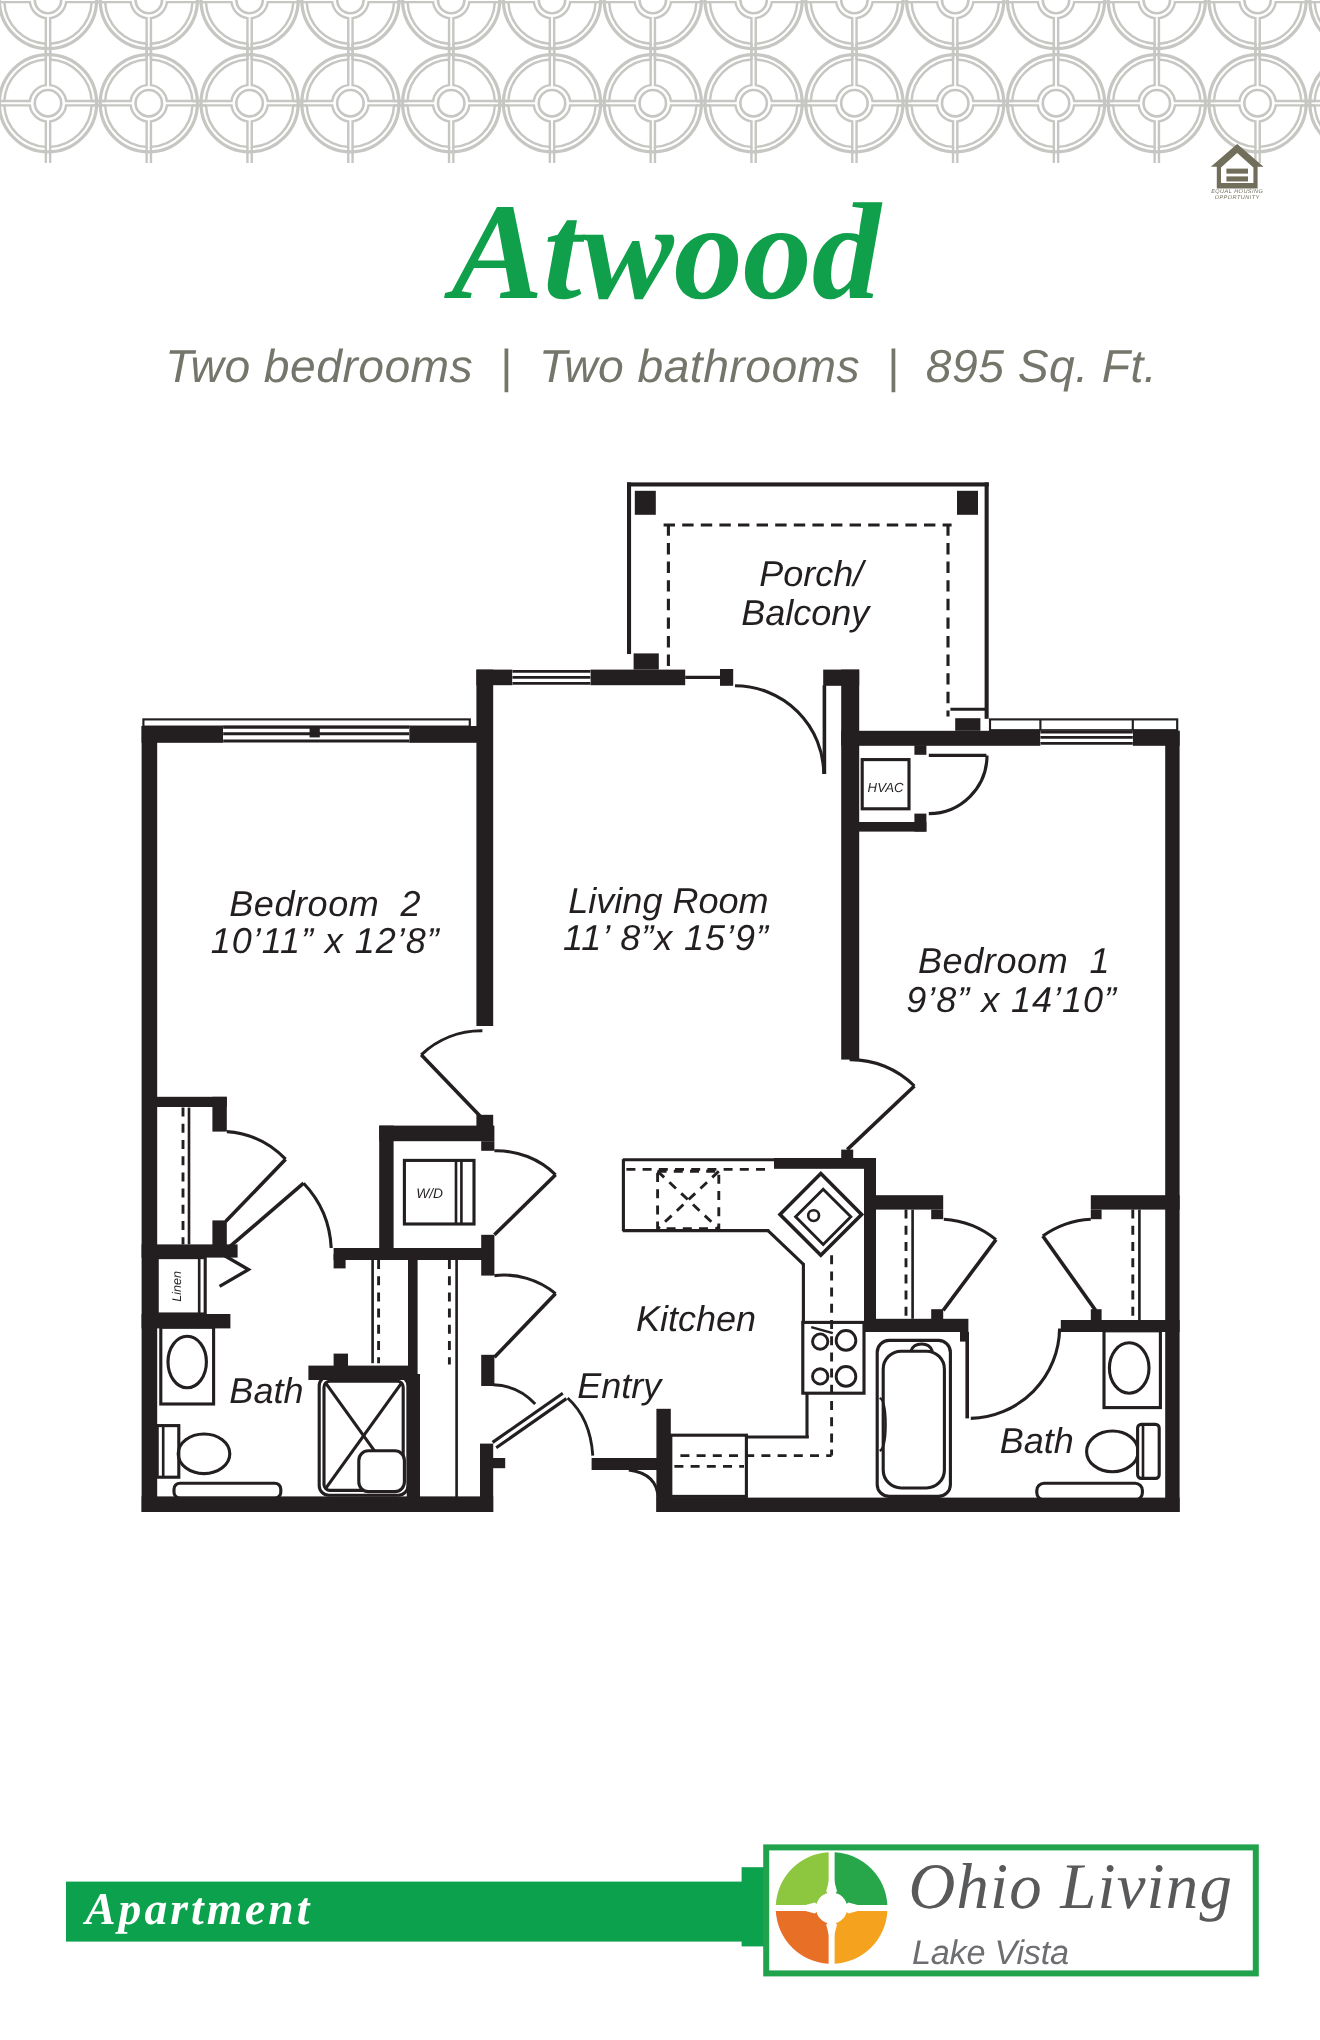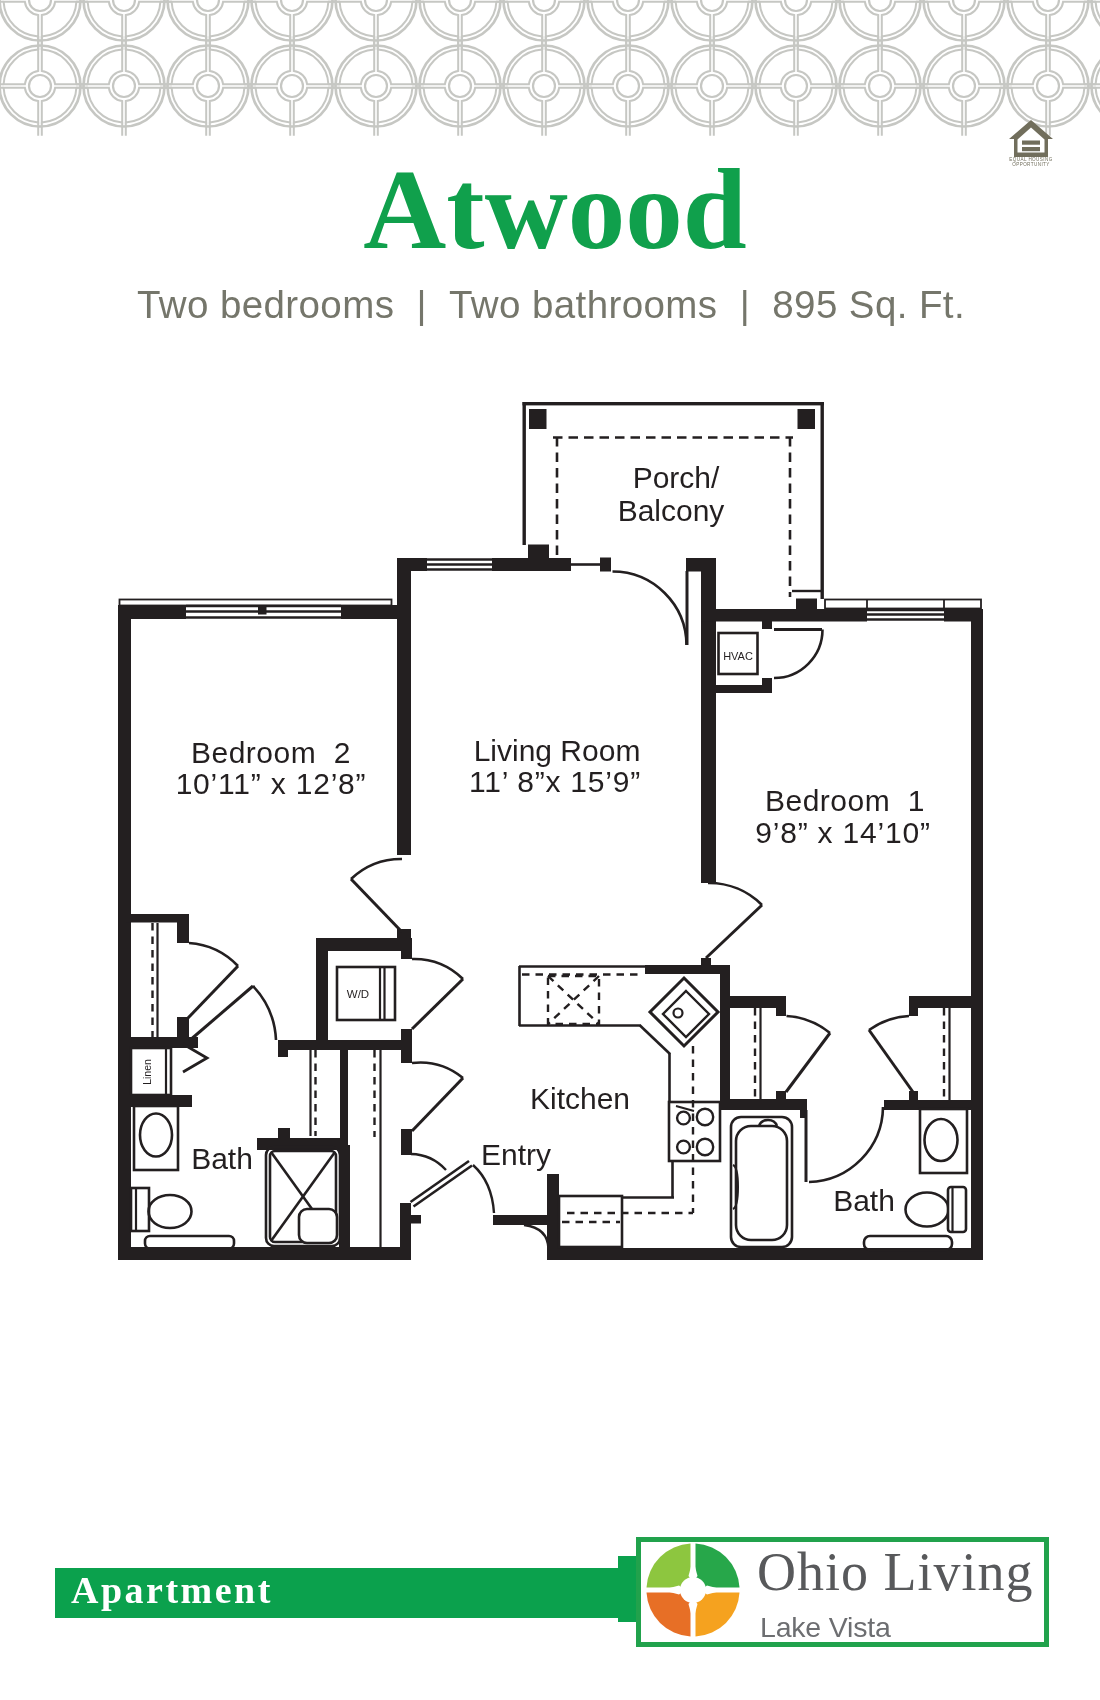--- a/index.html
+++ b/index.html
@@ -1,16 +1,16 @@
 <!DOCTYPE html>
 <html><head>
 <meta charset="utf-8">
 <style>
   html,body{margin:0;padding:0;background:#ffffff;}
-  #page{position:relative;width:1100px;height:1700px;background:#ffffff;overflow:hidden;}
+  #page{position:relative;width:1100px;height:1700px;background:#ffffff;overflow:hidden;font-style:italic;}
   text{font-family:"Liberation Sans",sans-serif;}
   svg{display:block;}
   .ser{font-family:"Liberation Serif",serif;}
 </style>
 </head>
 <body>
 <div id="page">
 <svg width="1100" height="1700" viewBox="0 0 1100 1700" xmlns="http://www.w3.org/2000/svg">
 <defs>
 

